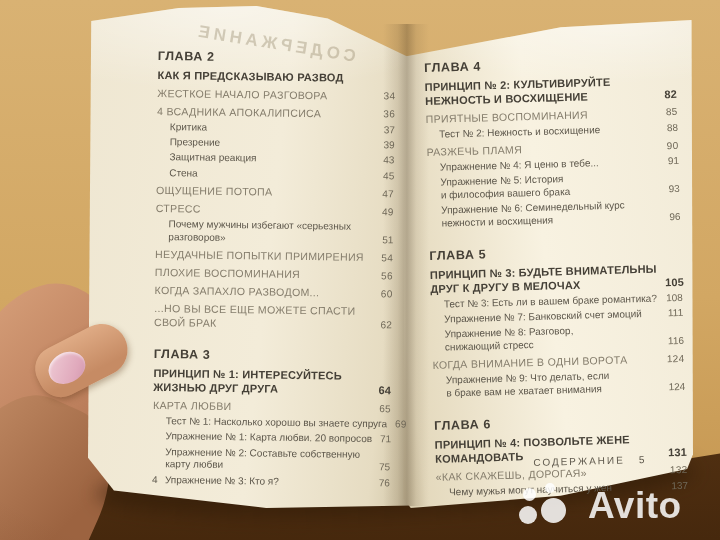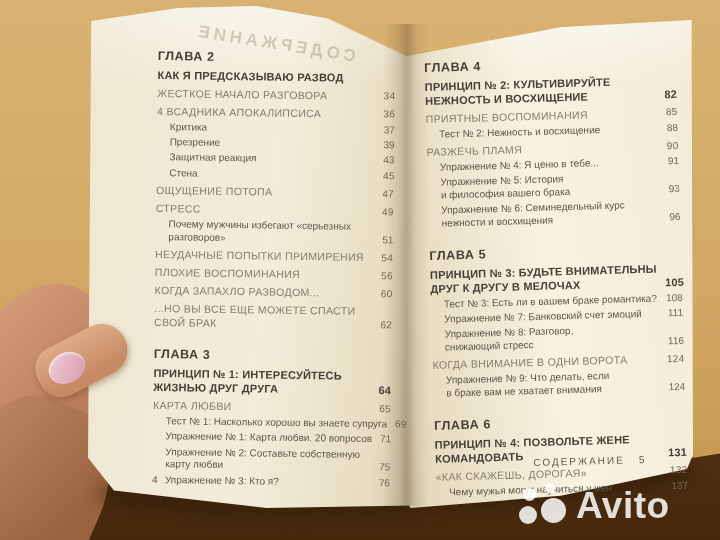--- a/index.html
+++ b/index.html
@@ -65,21 +65,21 @@
   .folio-right{left:98px;top:400px;letter-spacing:2px;}
   .folio-right .num{margin-left:14px;letter-spacing:0;}
   
   .watermark{position:absolute;left:514px;top:482px;display:flex;align-items:center;opacity:.85;}
   .wm-dots{position:relative;width:54px;height:48px;}
   .wm-dots span{position:absolute;background:#fff;border-radius:50%;}
   .d1{left:9px;top:6px;width:13px;height:13px;}
   .d2{left:31px;top:1px;width:10px;height:10px;}
   .d3{left:27px;top:16px;width:25px;height:25px;}
   .d4{left:5px;top:24px;width:18px;height:18px;}
-  .wm-text{color:#fff;font-weight:bold;font-size:37px;letter-spacing:.5px;margin-left:8px;}
+  .wm-text{color:#fff;font-weight:bold;font-size:37px;letter-spacing:.5px;margin-left:20px;}
 </style>
 </head>
 <body>
 
 <div class="scene">
   <div class="wall"></div>
   <div class="table"></div>
 
   <div class="palm"></div>
   <div class="wrist"></div>

